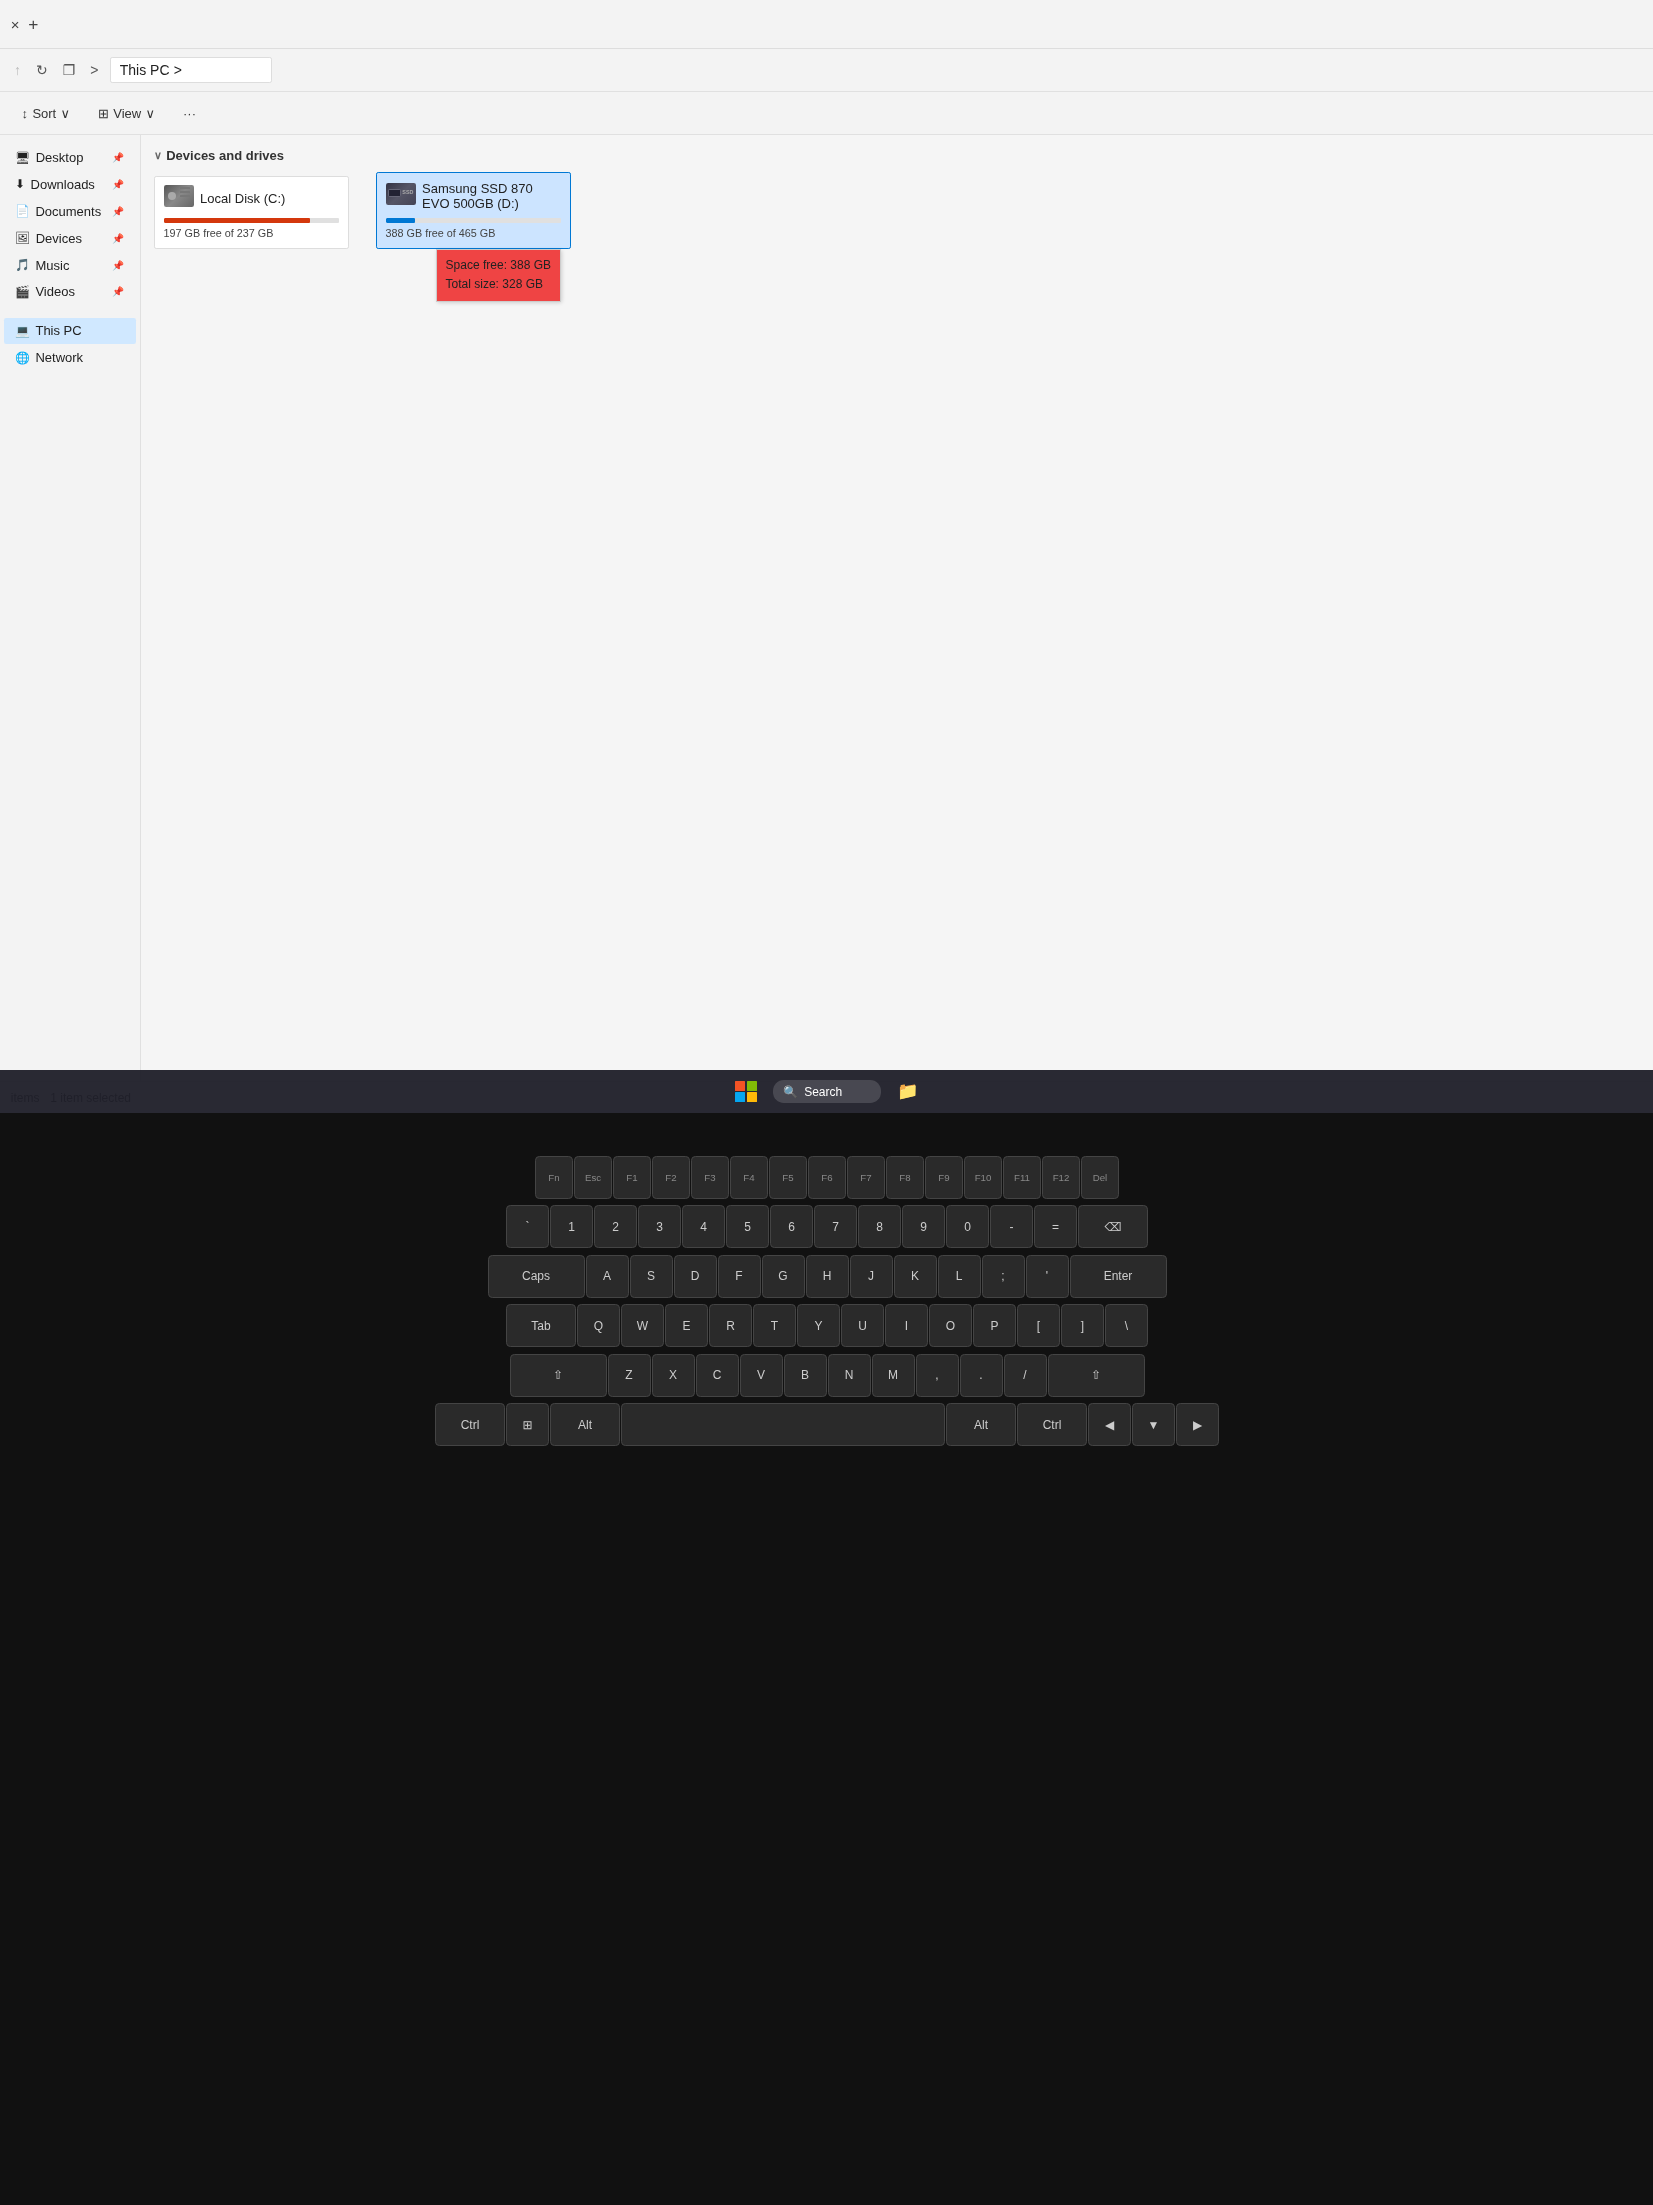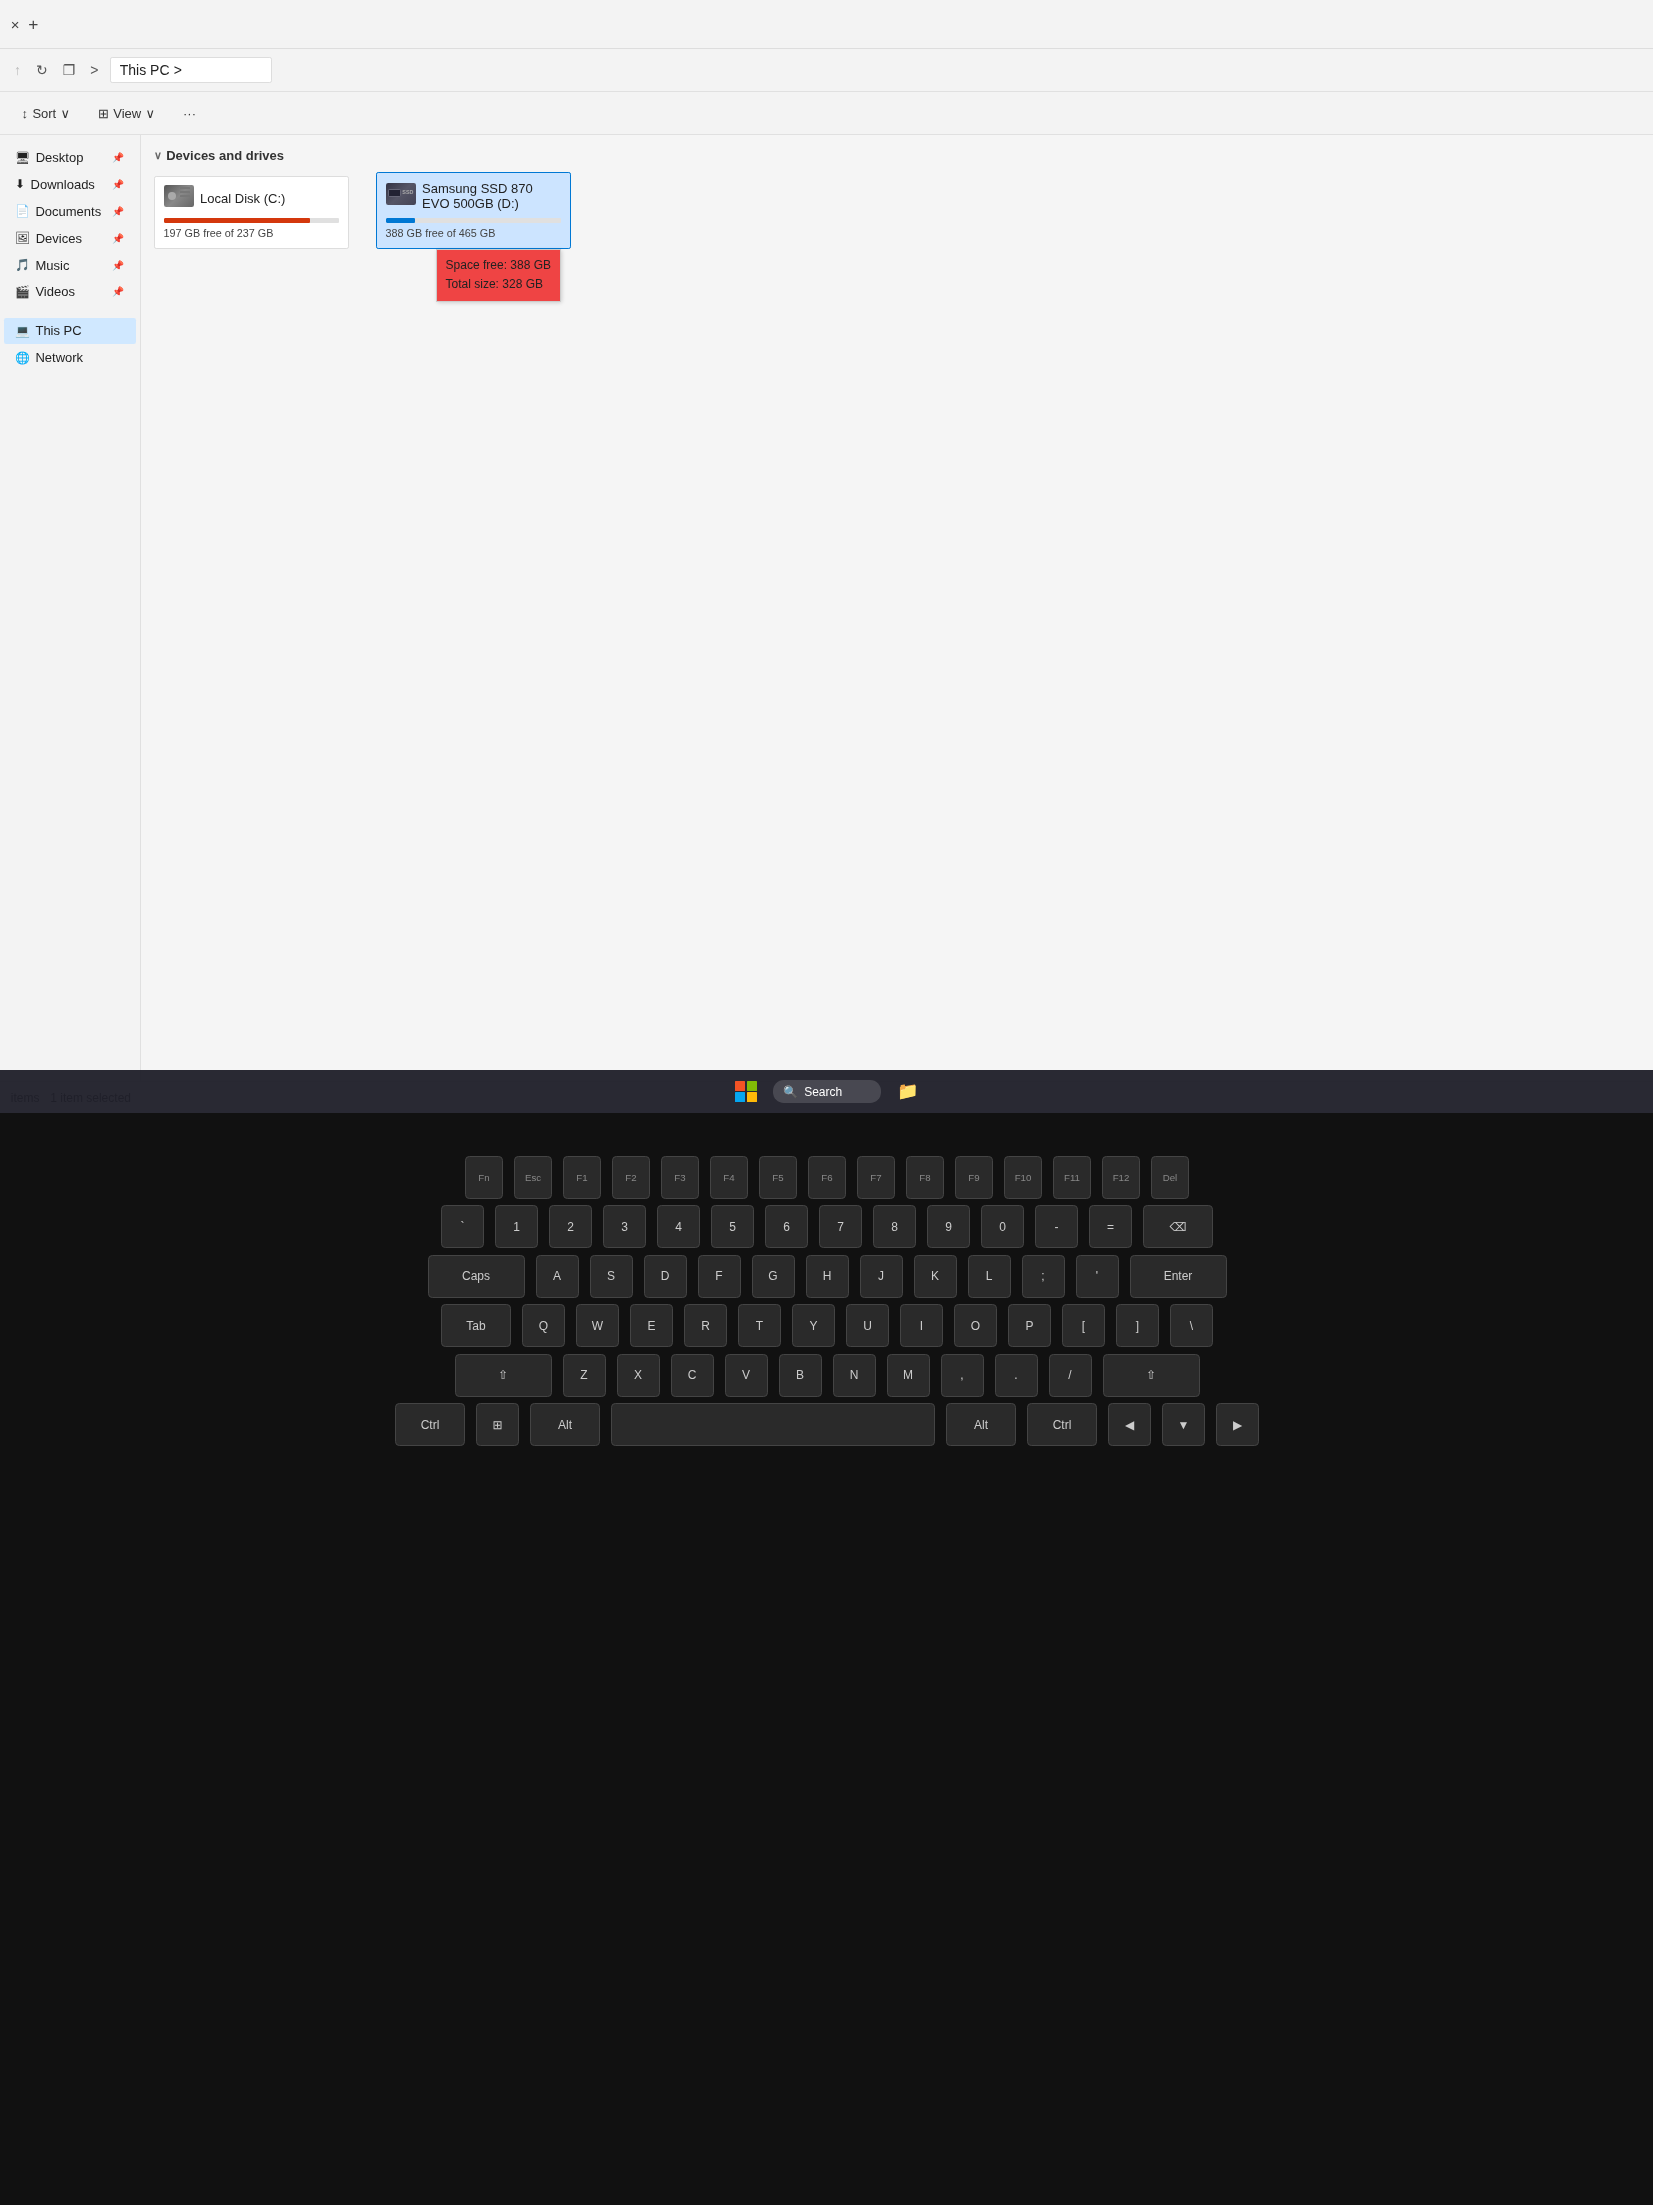--- a/index.html
+++ b/index.html
@@ -305,21 +305,21 @@
       padding-top: 32px;
     }
 
     .keyboard {
       width: 1405px;
       padding: 10.8px;
     }
 
     .key-row {
       display: flex;
-      gap: 11px;
+      gap: 1px;
       margin-bottom: 6.5px;
       justify-content: center;
     }
 
     .key {
       background: #2a2a2a;
       border: 0.5px solid #444;
       border-radius: 4.3px;
       color: #ccc;
       font-size: 12px;

